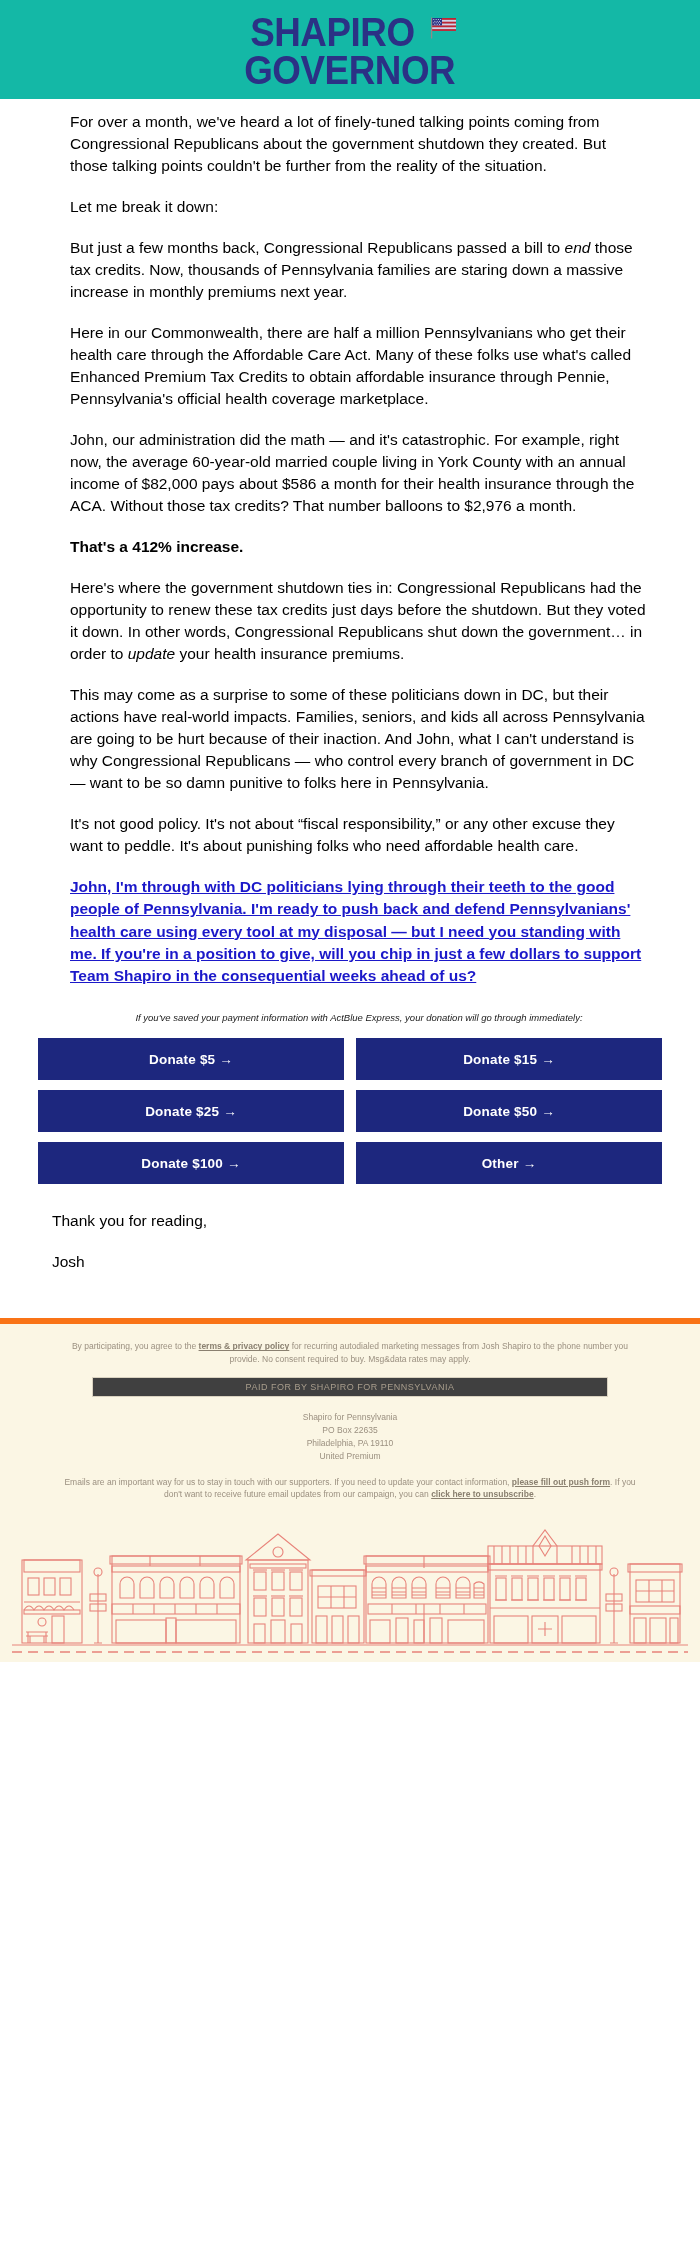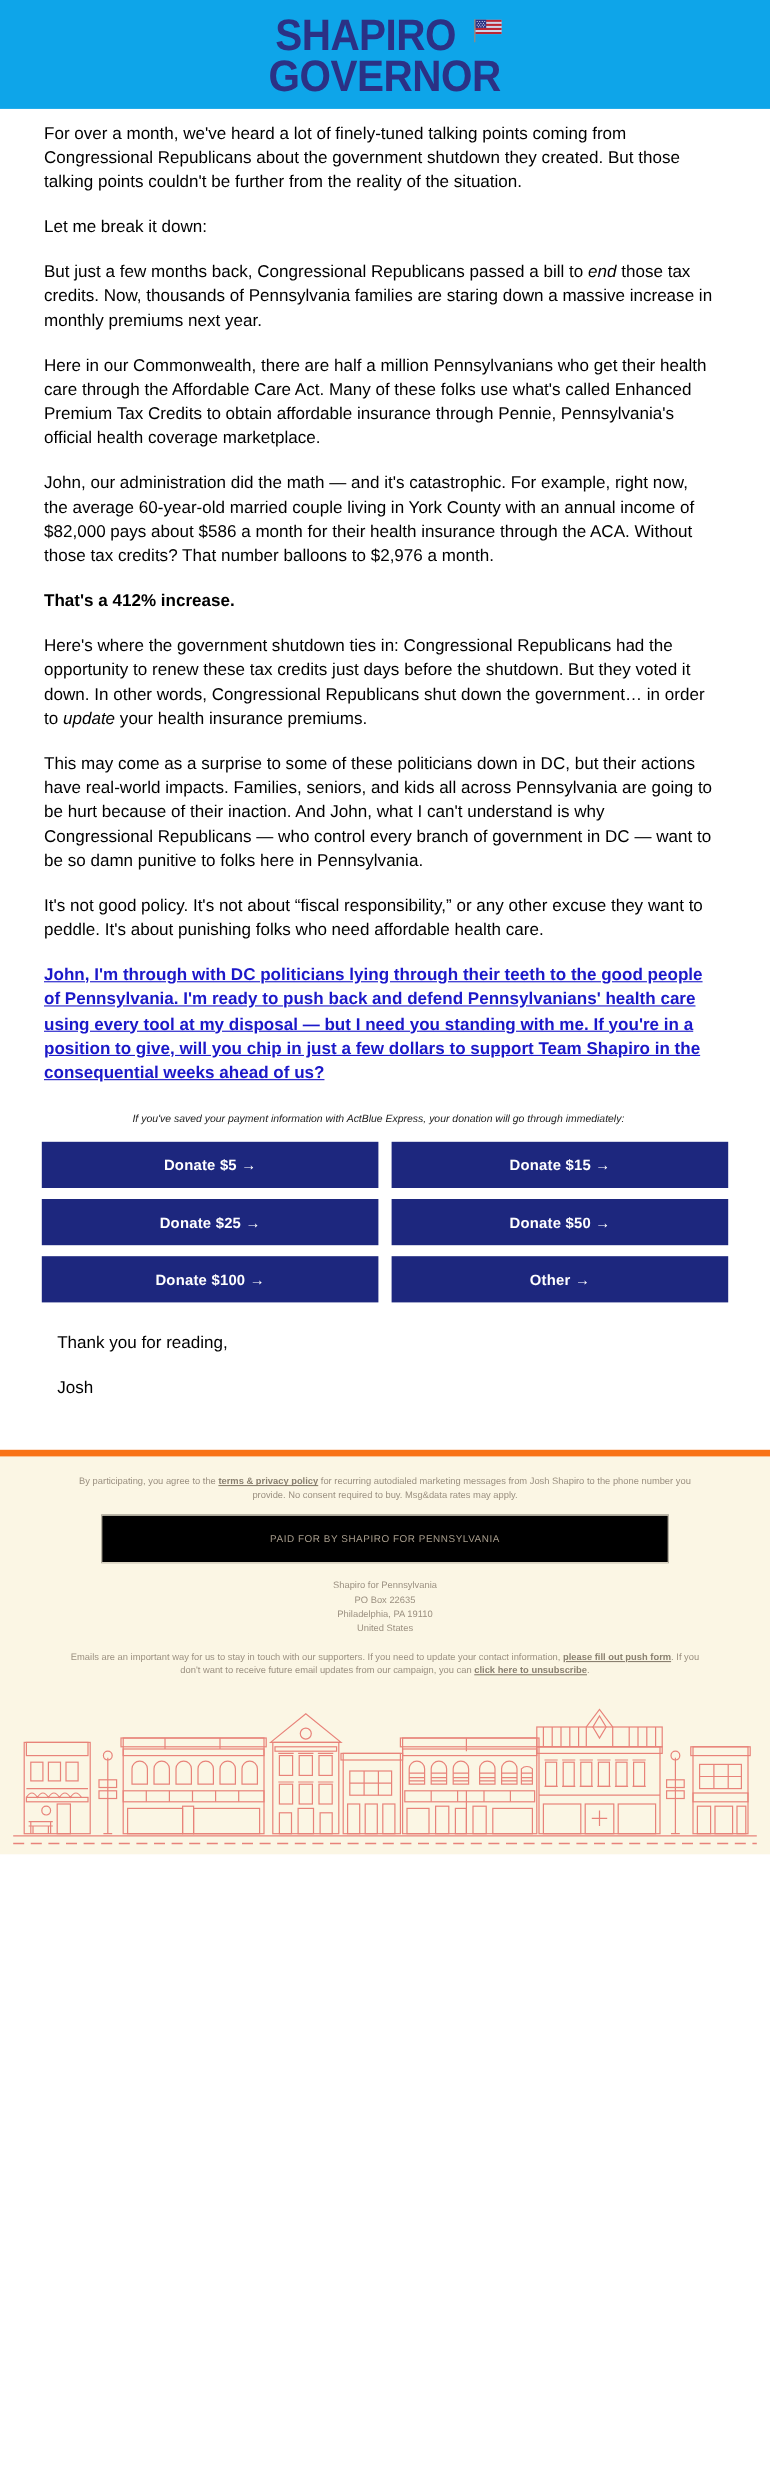--- a/index.html
+++ b/index.html
@@ -16,21 +16,21 @@
   .email-wrap {
     width: 700px;
     margin: 0 auto;
     background: #ffffff;
   }
 
   
   .header {
     padding: 14px 0 10px 0;
     text-align: center;
-    background: #0ea5e9;
+    background: #14b8a6;
   }
   .logo-block {
     display: inline-block;
     text-align: center;
     position: relative;
     line-height: 0.92;
   }
   .logo-row {
     display: flex;
     align-items: flex-start;
@@ -56,21 +56,21 @@
     transform-origin: center;
     margin-top: 1px;
   }
   .flag-icon {
     margin-top: 3px;
     flex: 0 0 auto;
   }
 
   
   .body-content {
-    padding: 12px 52px 0 40px;
+    padding: 12px 52px 0 70px;
   }
   p.copy {
     font-size: 15.5px;
     line-height: 1.42;
     color: #000000;
     margin: 0 0 19px 0;
   }
   p.copy.bold-line {
     font-weight: bold;
   }
@@ -154,27 +154,27 @@
     text-decoration: underline;
     font-weight: bold;
   }
   .footer-link-b {
     color: #8a8070;
     font-weight: bold;
     text-decoration: none;
   }
   .paid-for-box {
     border: 1px solid #d9d2c0;
-    padding: 16px 6px;
+    padding: 4px 6px;
     margin: 4px 30px 14px 30px;
     font-size: 9px;
     letter-spacing: 0.5px;
     color: #a89d8c;
     text-align: center;
-    background: #000000;
+    background: #404040;
   }
   .address {
     font-size: 8.5px;
     line-height: 1.55;
     color: #9b9080;
     margin: 0 0 12px 0;
   }
   .streetscape {
     display: block;
     width: 100%;
@@ -269,21 +269,21 @@
     <div class="footer-inner">
 
       <p class="footer-text"><span>By participating, you agree to the </span><a class="footer-link" href="#">terms &amp; privacy policy</a><span> for recurring autodialed marketing messages from Josh Shapiro to the phone number you provide. No consent required to buy. Msg&amp;data rates may apply.</span></p>
 
       <div class="paid-for-box">PAID FOR BY SHAPIRO FOR PENNSYLVANIA</div>
 
       <p class="address">
         <span>Shapiro for Pennsylvania</span><br>
         <span>PO Box 22635</span><br>
         <span>Philadelphia, PA 19110</span><br>
-        <span>United States</span>
+        <span>United Premium</span>
       </p>
 
       <p class="footer-text"><span>Emails are an important way for us to stay in touch with our supporters. If you need to update your contact information, </span><a class="footer-link" href="#">please fill out push form</a><span>. If you don't want to receive future email updates from our campaign, you can </span><a class="footer-link-b" href="#">click here to unsubscribe</a><span>.</span></p>
     </div>
 
     <svg class="streetscape" viewBox="0 0 700 150" preserveAspectRatio="xMidYMax meet" aria-hidden="true">
       <g fill="none" stroke="#e8837a" stroke-width="1.1">
 
         <rect x="22" y="48" width="60" height="83"></rect>
         <rect x="24" y="48" width="56" height="12"></rect>

